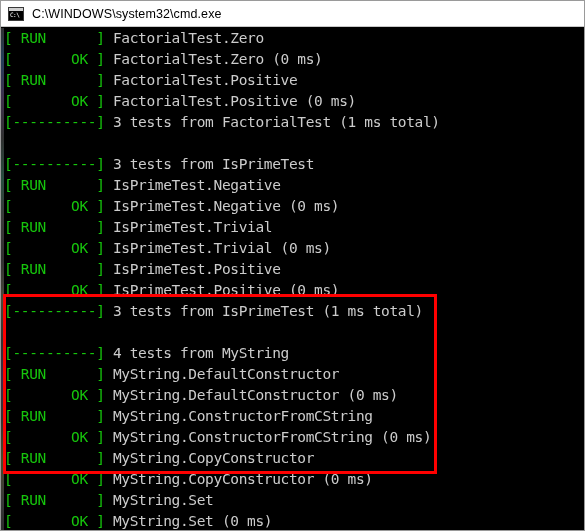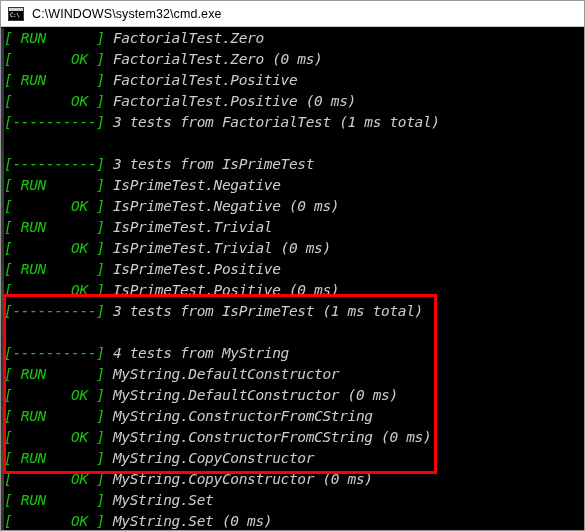--- a/index.html
+++ b/index.html
@@ -115,21 +115,20 @@
     position: absolute;
     left: 3px;
     top: 0;
     width: 580px;
     font-family: "DejaVu Sans Mono", "Liberation Mono", monospace;
     font-size: 14.5px;
     line-height: 21px;
     white-space: pre;
     letter-spacing: -0.35px;
     z-index: 2;
-    font-style: italic;
   }
   .ln {
     height: 21px;
     white-space: pre;
   }
   .tag  { color: #16c60c; }
   .txt  { color: #cccccc; }
 
   
   #red-box {

